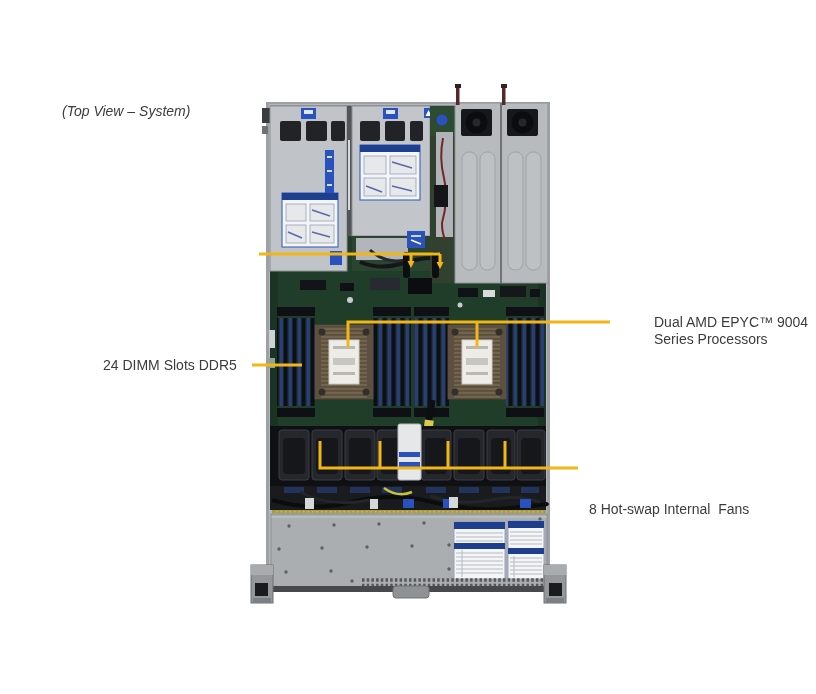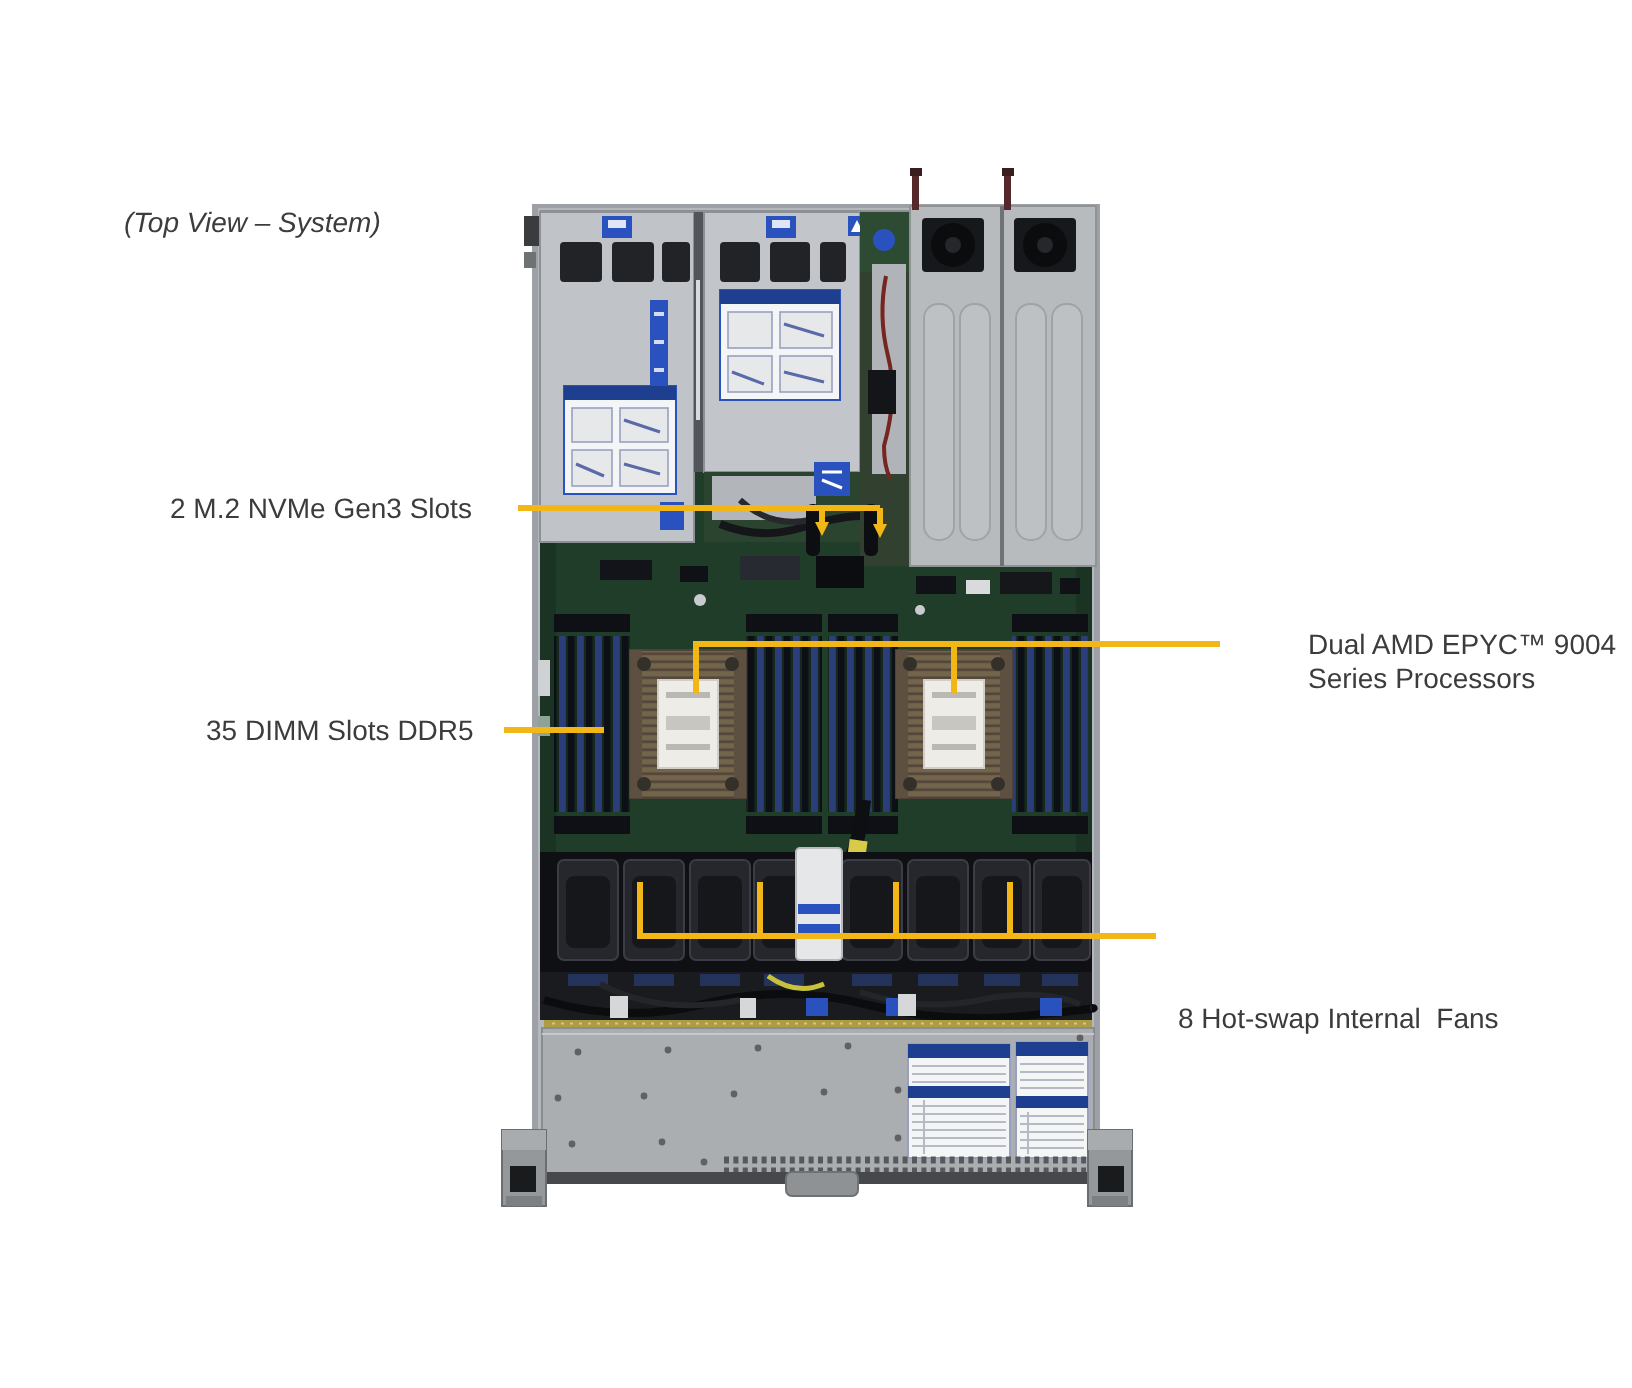--- a/index.html
+++ b/index.html
@@ -336,19 +336,18 @@
       <path d="M252,365 H302"></path>
       <path d="M348,347 V322 H610"></path>
       <path d="M477,347 V322"></path>
       <path d="M320,441 V468 H578"></path>
       <path d="M380,441 V468"></path>
       <path d="M448,441 V468"></path>
       <path d="M505,441 V468"></path>
     </g>
   </svg>
 
-  <div class="callout-label" id="lbl-m2">2 M.2 NVMe Gen3 Slots</div>
-  <div class="callout-label" id="lbl-dimm">35 DIMM Slots DDR5</div>
+  <div class="callout-label" id="lbl-dimm">24 DIMM Slots DDR5</div>
   <div class="callout-label" id="lbl-cpu">Dual AMD EPYC™ 9004
 Series Processors</div>
   <div class="callout-label" id="lbl-fans">8 Hot-swap Internal  Fans</div>
 
 </div>
 
 </body></html>

